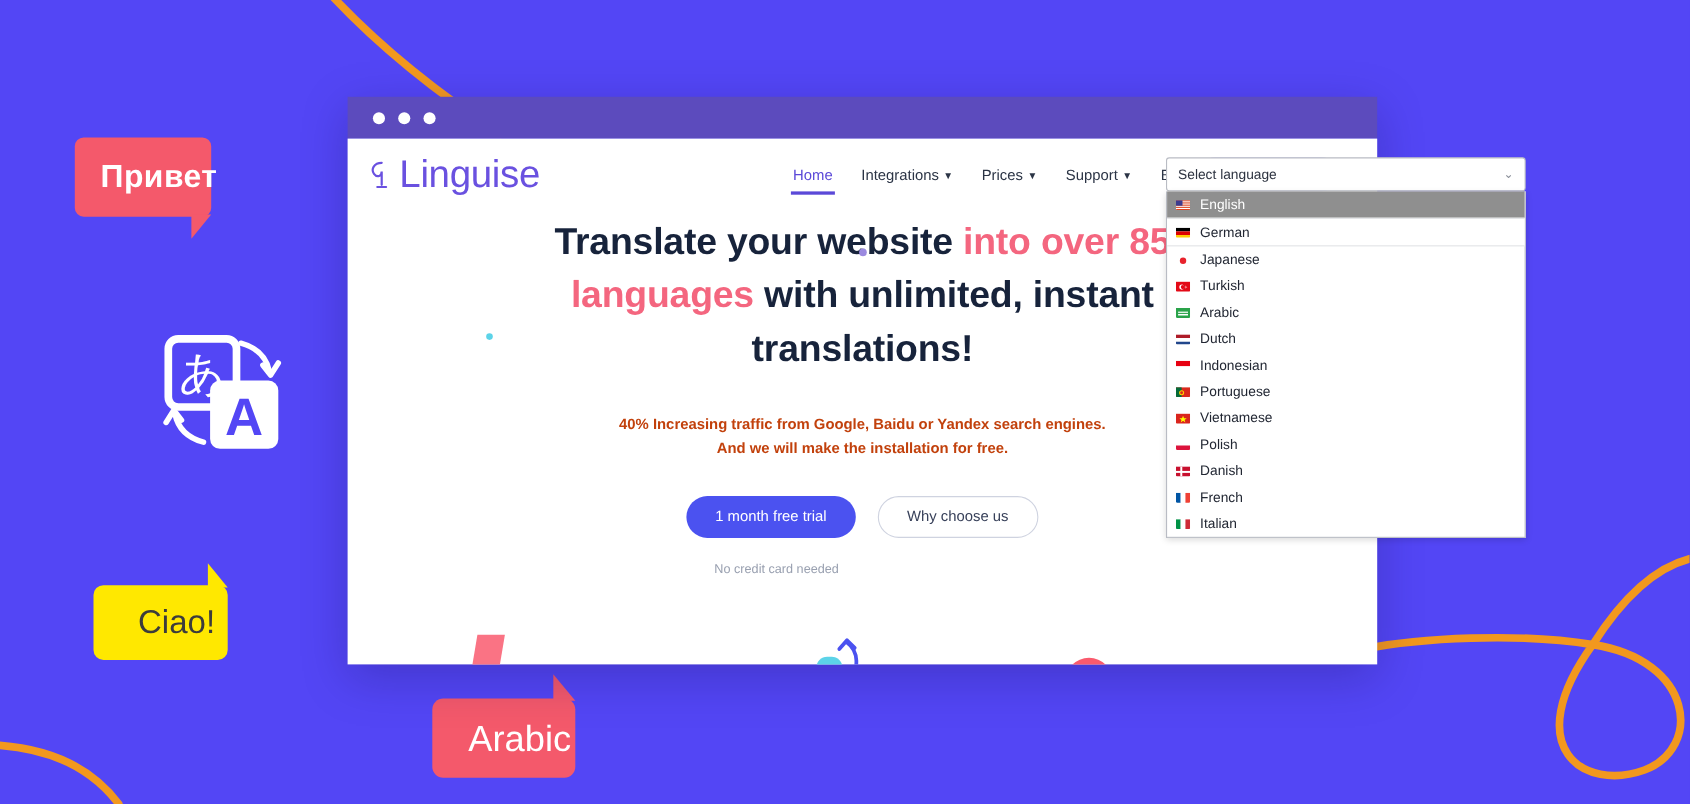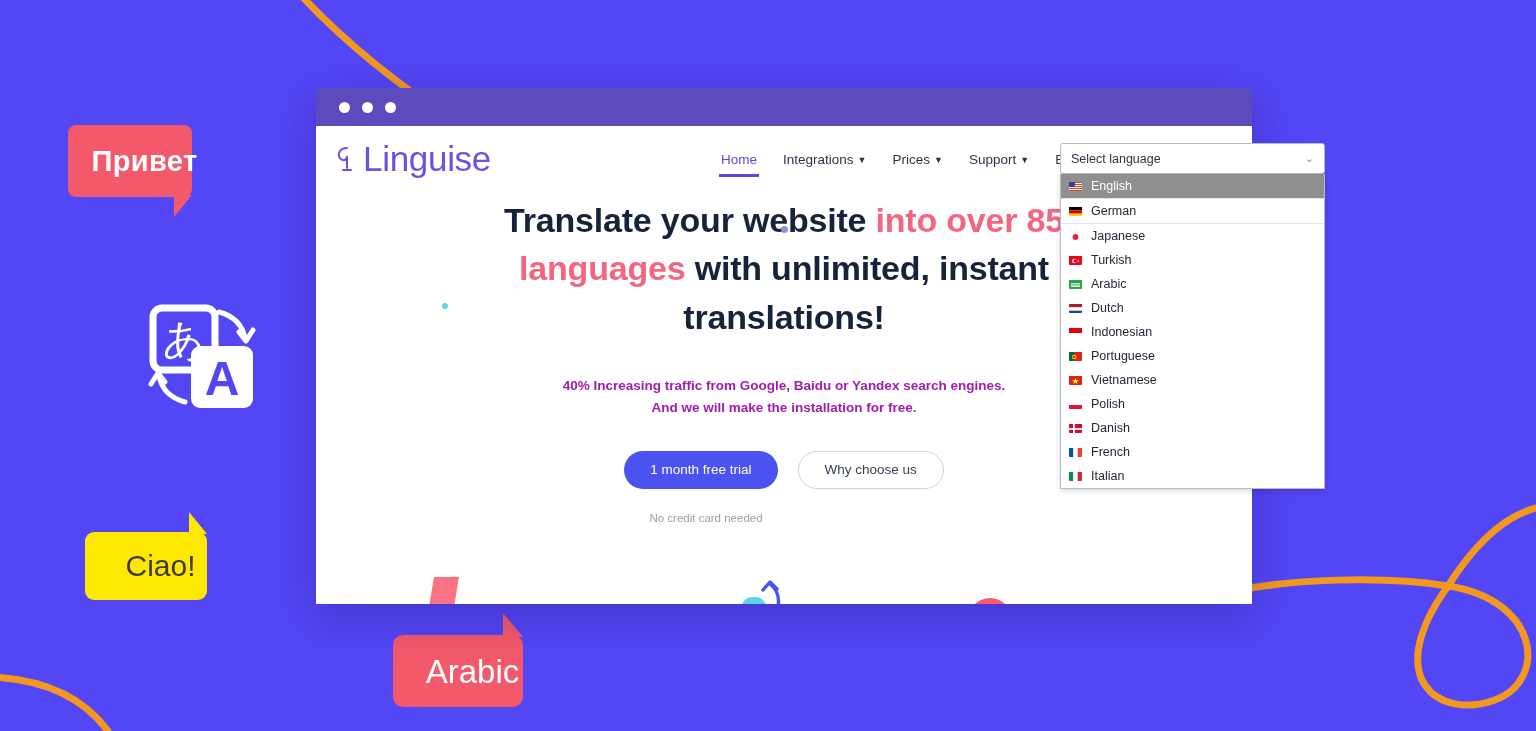--- a/index.html
+++ b/index.html
@@ -58,34 +58,34 @@
   .nav-link.active::after { content:""; position:absolute; left:-2px; right:-2px; bottom:-10px; height:2.5px; background:#5b49d8; }
   .caret { font-size:9px; line-height:1; position:relative; top:1px; }
   .nav-cta { position:absolute; right:35px; top:17px; width:128px; height:31px;
              background:#c8c4f4; border-radius:16px; }
 
   
   .hero { text-align:center; padding-top:4px; }
   .headline { font-size:34px; line-height:1.42; font-weight:700; color:#17233b;
               letter-spacing:-.2px; max-width:640px; margin:0 auto; }
   .hl-pink { color:#f4667f; }
-  .subhead { margin-top:34px; font-size:13.5px; font-weight:700; color:#a21caf; line-height:1.62; }
+  .subhead { margin-top:34px; font-size:13.5px; font-weight:700; color:#c2410c; line-height:1.62; }
   .cta-row { margin-top:32px; display:flex; justify-content:center; gap:20px; }
   .btn-primary { background:#4b52f0; color:#fff; font-size:13.5px; border-radius:24px;
                  padding:0 26px; height:38px; display:flex; align-items:center; justify-content:center; border:none; }
   .btn-secondary { background:#fff; color:#38415a; font-size:13.5px; border-radius:24px;
                    padding:0 26px; height:38px; display:flex; align-items:center; justify-content:center;
                    border:1px solid #cfd3e0; }
   .nocard { margin-top:23px; font-size:11.5px; color:#99a0b0; text-align:center;
             position:relative; left:-78px; }
   .teal-blob { position:absolute; left:742px; top:597px; width:24px; height:10px;
                border-radius:12px 12px 0 0; background:#5cd3e8; z-index:5; }
 
   
-  .lang-widget { position:absolute; left:1060px; top:143px; width:265px; z-index:20;
+  .lang-widget { position:absolute; left:1060px; top:143px; width:327px; z-index:20;
                  font-size:12.5px; }
   .lang-select { height:31px; background:#ffffff; border:1px solid #b9bcc4;
                  border-radius:3px; display:flex; align-items:center;
                  padding:0 10px; justify-content:space-between; }
   .lang-select-label { color:#2d3340; font-size:12.5px; }
   .lang-chevron { color:#8a8f99; font-size:11px; }
   .lang-list { background:#ffffff; border:1px solid #b9bcc4; border-top:none;
                box-shadow:0 2px 6px rgba(0,0,0,.15); max-height:344px; }
   .lang-item { height:24px; display:flex; align-items:center; gap:9px; padding:0 8px;
                color:#222733; font-size:12.5px; }

